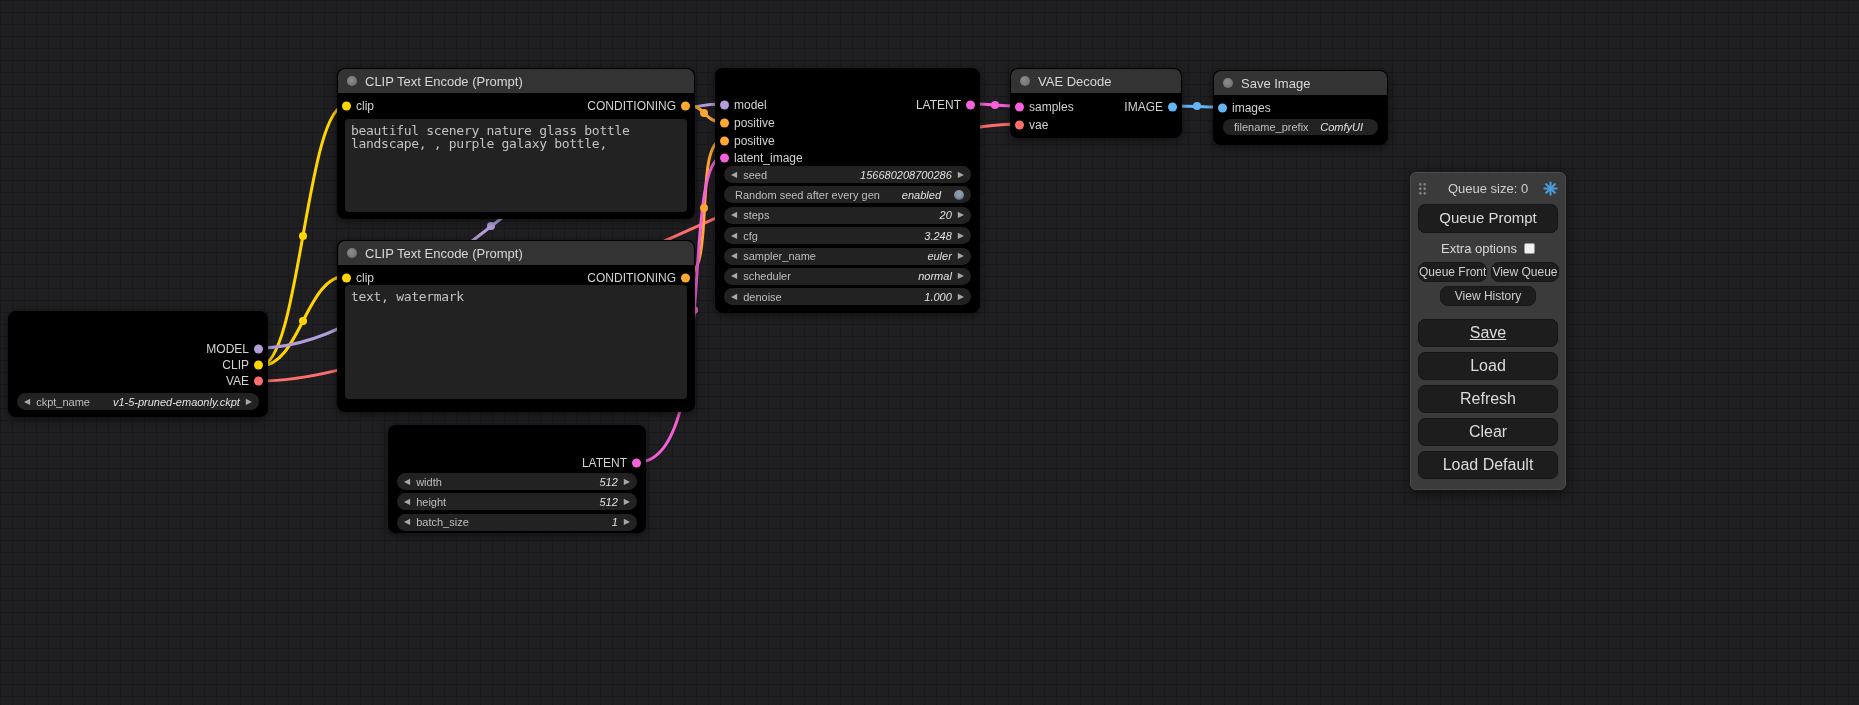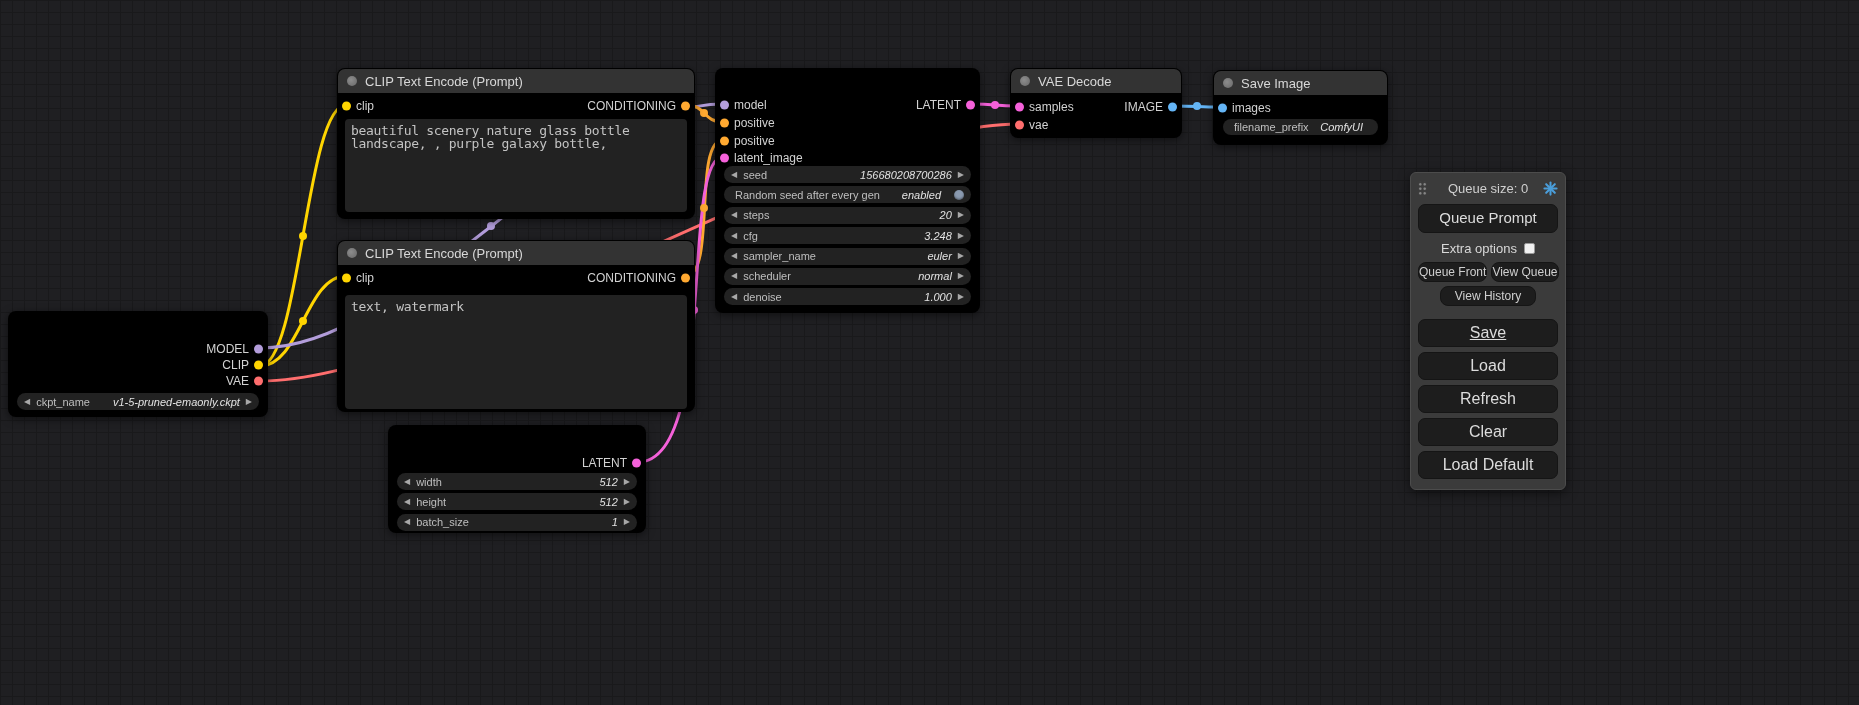--- a/index.html
+++ b/index.html
@@ -162,21 +162,21 @@
   <div class="node-title">
     <span class="collapse-dot"></span>
     <span>CLIP Text Encode (Prompt)</span>
   </div>
   <div class="srow" style="top:29px;height:16px">
     <span class="port in" style="background: rgb(255, 213, 0);"></span>
     <span class="in-label">clip</span>
     <span class="out-label">CONDITIONING</span>
     <span class="port out" style="background: rgb(255, 169, 49);"></span>
   </div>
-  <div class="node-text" style="top:54px;left:7px;right:7px;height:114px">text, watermark</div>
+  <div class="node-text" style="top:44px;left:7px;right:7px;height:114px">text, watermark</div>
 </div>
 
 <div class="node" style="left:388px;top:425px;width:258px;height:108px">
   <div class="srow" style="top:29px;height:16px">
     <span class="out-label">LATENT</span>
     <span class="port out" style="background: rgb(245, 97, 218);"></span>
   </div>
   <div class="widgets-col" style="top:47px;left:8px;right:8px">
     <div class="widget">
       <span class="arr">◀</span>

